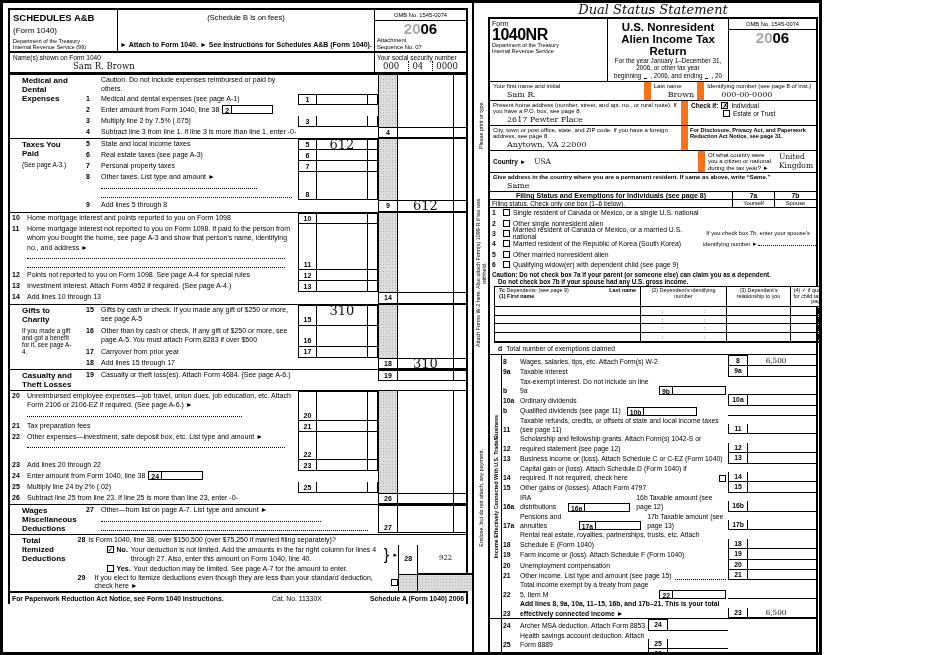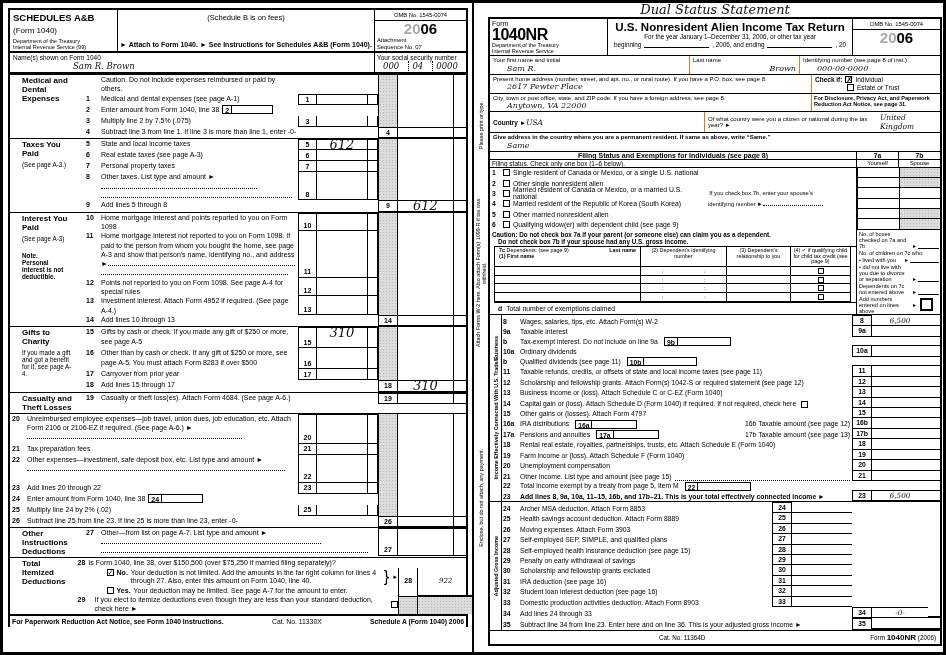--- a/index.html
+++ b/index.html
@@ -1,21 +1,21 @@
 <!DOCTYPE html>
 <html><head>
 <meta charset="utf-8">
 <style>
 *{box-sizing:border-box;margin:0;padding:0}
 html,body{width:946px;height:655px;background:#fff}
 body{font-family:"Liberation Sans",sans-serif;color:#000;-webkit-font-smoothing:antialiased}
-#frame{width:946px;height:655px;border:3px solid #000;display:flex;background:#fff}
+#frame{width:822px;height:655px;border:3px solid #000;display:flex;background:#fff}
 #left{width:471px;border-right:2px solid #000;padding:5px 4px 0 5px;overflow:hidden}
 #right{flex:1;position:relative;padding:0 1px 0 14px;overflow:hidden}
-.hand{font-family:"DejaVu Serif",serif;font-style:italic;color:#111}
+.hand{font-family:"DejaVu Serif",serif;color:#111}
 .sh{background-color:#dcdcdc;background-image:radial-gradient(#b9b9b9 22%,transparent 23%);background-size:3px 3px}
 .cbx{display:inline-block;width:7px;height:7px;border:1px solid #000;background:#fff;vertical-align:middle;line-height:6px;font-size:7px;text-align:center;flex:none}
 .arrow{font-size:6px}
 
 .sa{border:2px solid #000;border-bottom:none;font-size:7px}
 .sa-hdr{display:flex;border-bottom:2px solid #000}
 .sa-hdr-l{width:108px;border-right:1px solid #000;padding:2px 2px 1px 3px;display:flex;flex-direction:column;justify-content:space-between}
 .sa-hdr-l .fid{font-size:9.5px;font-weight:bold}
 .sa-hdr-l .f2{font-size:8px}
 .sa-hdr-l .dept{font-size:5.5px;line-height:6px}
@@ -81,21 +81,21 @@
 .nr-hd-l .fw{font-size:7px}
 .nr-hd-l .fid{font-size:16px;font-weight:bold;letter-spacing:-0.5px;line-height:15px}
 .nr-hd-l .dept{font-size:5.5px;line-height:6px}
 .nr-hd-c{flex:1;text-align:center;padding:2px}
 .nr-title{font-size:11.5px;font-weight:bold;line-height:12px}
 .nr-yrline{font-size:6.3px}
 .nr-beg{display:flex;font-size:6.3px;justify-content:space-between;padding:1px 4px 0 4px}
 .nr-beg .ul{flex:1;border-bottom:1px solid #000;margin:0 3px}
 .nr-hd-r{width:88px;border-left:1px solid #000;display:flex;flex-direction:column}
 .nrow{display:flex;border-bottom:1px solid #000}
-.cell{padding:1px 3px;border-right:1px solid #f97316}
+.cell{padding:1px 3px;border-right:7px solid #f97316}
 .cell:last-child{border-right:none}
 .cl{font-size:6px;line-height:6.5px}
 .cv{font-size:8px;line-height:9px;padding-left:14px}
 .ckline{display:flex;align-items:center;gap:3px;font-size:6.5px;line-height:8px}
 .disc{font-weight:bold;font-size:5.6px;line-height:6.3px;padding:1px 2px}
 .ex-h{display:flex;border-bottom:1px solid #000;font-weight:bold}
 .ex-h .eh-t{flex:1;text-align:center;font-size:7px}
 .ex-h .c7{width:42px;border-left:1px solid #000;text-align:center}
 .ex-sub{display:flex;border-bottom:1px solid #000}
 .ex-sub .eh-t{flex:1;font-size:6.5px;padding-left:2px}
@@ -300,21 +300,20 @@
               <div class="n">9</div>
               <div class="t">Add lines 5 through 8</div>
               <div class="b2">9</div>
               <div class="v2 hand">612</div>
               <div class="c2"></div>
             </div>
     </div>
   </div>
 
   <div class="sec">
-    <div class="sec-l"><span>Interest You Paid</span><div class="sub">(See page A-3)</div><div class="note"><b>Note.</b><span>Personal interest is not deductible.</span></div></div>
     <div class="sec-rows">
       <div class="r ib ft">
               <div class="n">10</div>
               <div class="t">Home mortgage interest and points reported to you on Form 1098</div>
               <div class="b1">10</div>
               <div class="v1"></div>
               <div class="c1"></div>
               <div class="b2 sh"></div>
               <div class="v2"></div>
               <div class="c2"></div>
@@ -484,21 +483,21 @@
               <div class="n">26</div>
               <div class="t">Subtract line 25 from line 23. If line 25 is more than line 23, enter -0-</div>
               <div class="b2">26</div>
               <div class="v2"></div>
               <div class="c2"></div>
             </div>
     </div>
   </div>
 
   <div class="sec">
-    <div class="sec-l">Other Instructions Deductions</div>
+    <div class="sec-l">Wages Miscellaneous Deductions</div>
     <div class="sec-rows">
       <div class="r ob" style="min-height:24px">
               <div class="n">27</div>
               <div class="t"><span>Other—from list on page A-7. List type and amount ►</span> <span class="dots"></span><span class="dots" style="width:97%"></span></div>
               <div class="b2">27</div>
               <div class="v2"></div>
               <div class="c2"></div>
             </div>
     </div>
   </div>
@@ -627,21 +626,21 @@
 
     <div class="nrow">
       <div class="cell" style="flex:1">
             <div class="cl">City, town or post office, state, and ZIP code. If you have a foreign address, see page 8.</div>
             <div class="cv hand">Anytown, VA 22000</div>
           </div>
       <div class="cell disc" style="width:128px">For Disclosure, Privacy Act, and Paperwork Reduction Act Notice, see page 31.</div>
     </div>
 
     <div class="nrow">
-      <div class="cell" style="width:215px;display:flex;gap:0;align-items:center">
+      <div class="cell" style="width:215px;display:flex;gap:8px;align-items:center">
             <b style="font-size:6.5px">Country ►</b>
             <span class="hand" style="font-size:7.5px">USA</span>
           </div>
       <div class="cell" style="flex:1;display:flex;gap:4px;align-items:center">
             <span class="cl">Of what country were you a citizen or national during the tax year? ►</span>
             <span class="hand" style="font-size:7.5px">United Kingdom</span>
           </div>
     </div>
 
     <div class="nrow">

